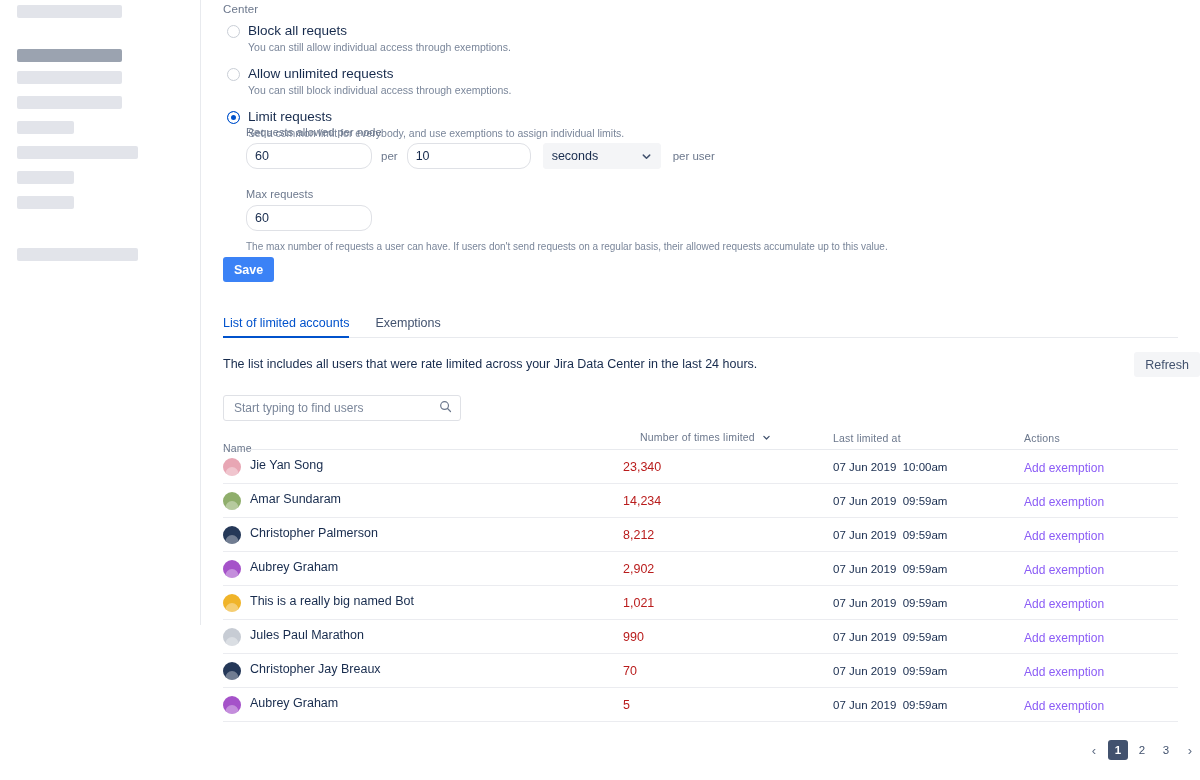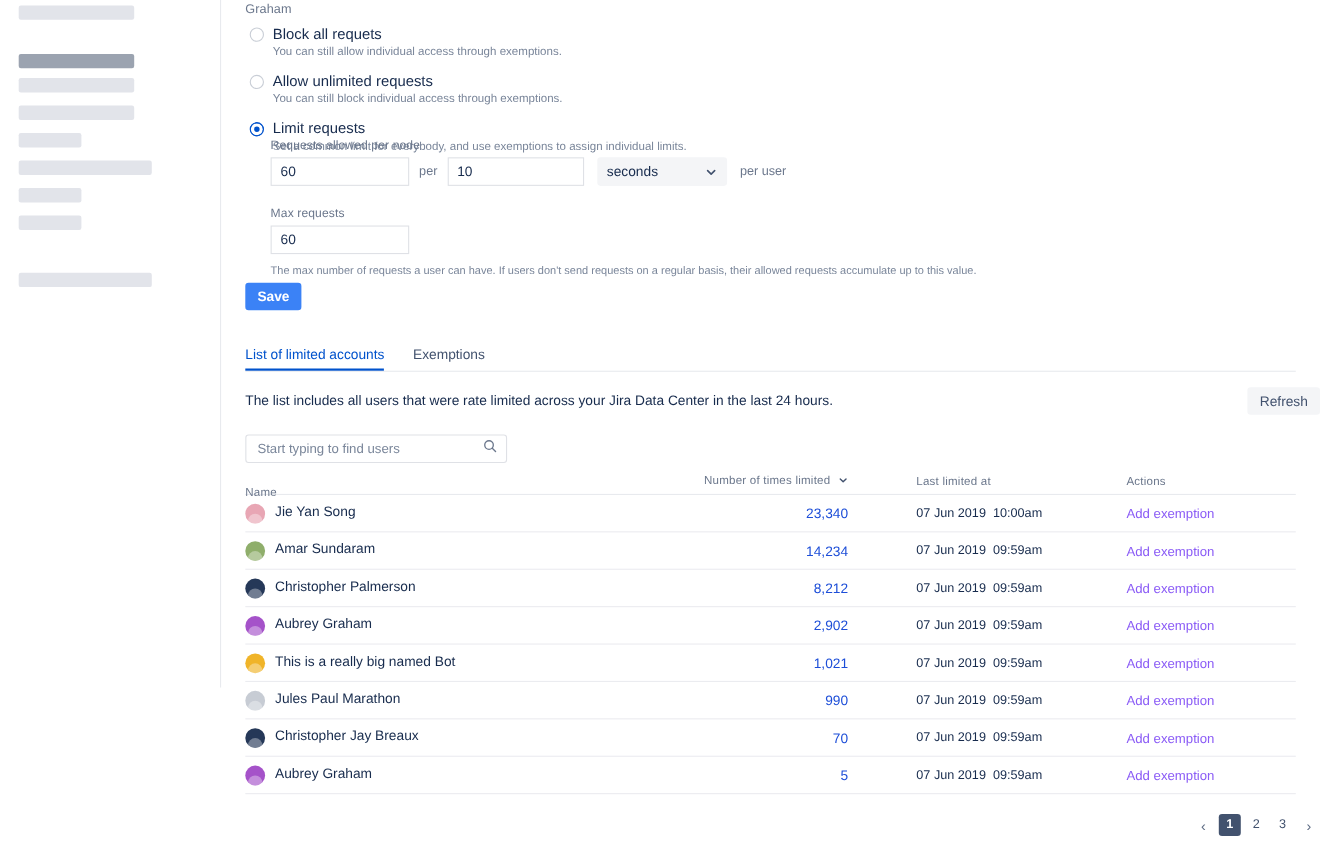--- a/index.html
+++ b/index.html
@@ -43,21 +43,21 @@
   }
   .radio-title { font-size: 13.5px; color: #172B4D; line-height: 17px; }
   .radio-desc { font-size: 10.5px; color: #7A869A; line-height: 15px; margin-top: 1px; }
 
   .field-label {
     font-size: 11px; color: #6B778C; margin-bottom: 5px; letter-spacing:.1px;
   }
   .fields { position: absolute; left: 45px; top: 126px; }
   .row-inline { display: flex; align-items: center; }
   .txt-input {
-    height: 26px; border: 1px solid #DFE1E6; border-radius: 0;
+    height: 26px; border: 1px solid #DFE1E6; border-radius: 11px;
     background: #fff; font-size: 12.5px; color: #172B4D;
     padding: 0 8px; font-family: "Liberation Sans", sans-serif;
     outline: none;
   }
   .txt-input.w1 { width: 126px; }
   .txt-input.w2 { width: 124px; }
   .per-label { font-size: 11.5px; color: #6B778C; margin: 4px 9px; }
   .per-user-label { font-size: 11.5px; color: #6B778C; margin-left: 12px; }
   .select-box {
     position: relative; width: 118px; height: 26px;
@@ -141,21 +141,21 @@
     width: 18px; height: 18px; border-radius: 50%;
     margin-right: 9px; flex: 0 0 18px; position: relative; overflow: hidden;
   }
   .avatar::after {
     content: ""; position: absolute; left: 50%; top: 52%;
     transform: translateX(-50%);
     width: 13px; height: 13px; border-radius: 50% 50% 45% 45%;
     background: rgba(255,255,255,.35);
   }
   .name-text { font-size: 12.5px; color: #172B4D; }
-  .cell-count { width: 148px; text-align: right; font-size: 12.5px; color: #1d4ed8; }
+  .cell-count { width: 148px; font-size: 12.5px; color: #b91c1c; }
   .cell-date  { width: 238px; padding-left: 62px; font-size: 11.5px; color: #172B4D; white-space: pre; }
   .cell-action{ width: 167px; padding-left: 15px; }
   .action-link { font-size: 12px; color: #8b5cf6; text-decoration: none; cursor: pointer; }
 
   
   .pagination {
     position: absolute; right: 0px; top: 740px;
     display: flex; align-items: center; gap: 4px;
   }
   .pg {
@@ -181,21 +181,21 @@
         <div class="skel" style="top: 146px; width: 121px;"></div>
         <div class="skel" style="top: 171px; width: 57px;"></div>
         <div class="skel" style="top: 196px; width: 57px;"></div>
         <div class="skel" style="top: 248px; width: 121px;"></div>
       </div>
     <div class="sidebar-divider"></div>
   </div>
 
   <div class="main">
 
-    <div class="options-label">Graham</div>
+    <div class="options-label">Center</div>
 
     <div class="radio-group" id="radio-host">
         <div class="radio-row">
           <span class="radio-mark"></span>
           <div class="radio-title">Block all requets</div>
           <div class="radio-desc">You can still allow individual access through exemptions.</div>
         </div>
         <div class="radio-row">
           <span class="radio-mark"></span>
           <div class="radio-title">Allow unlimited requests</div>

